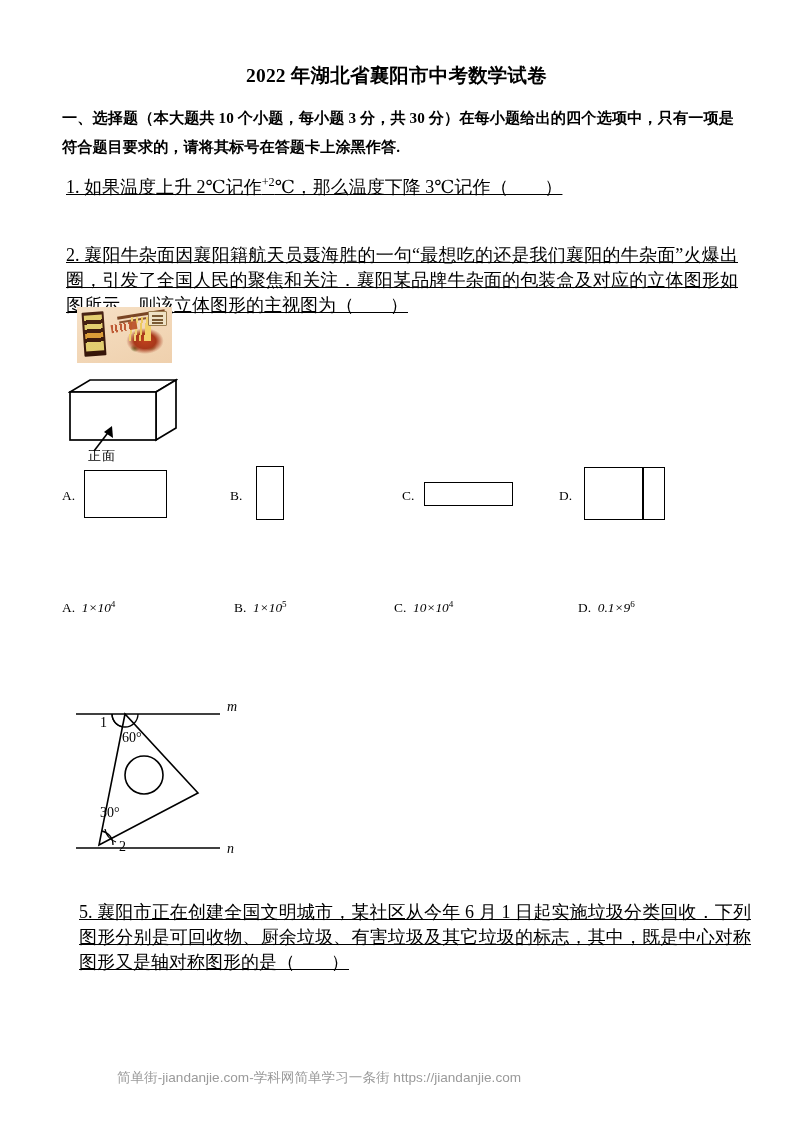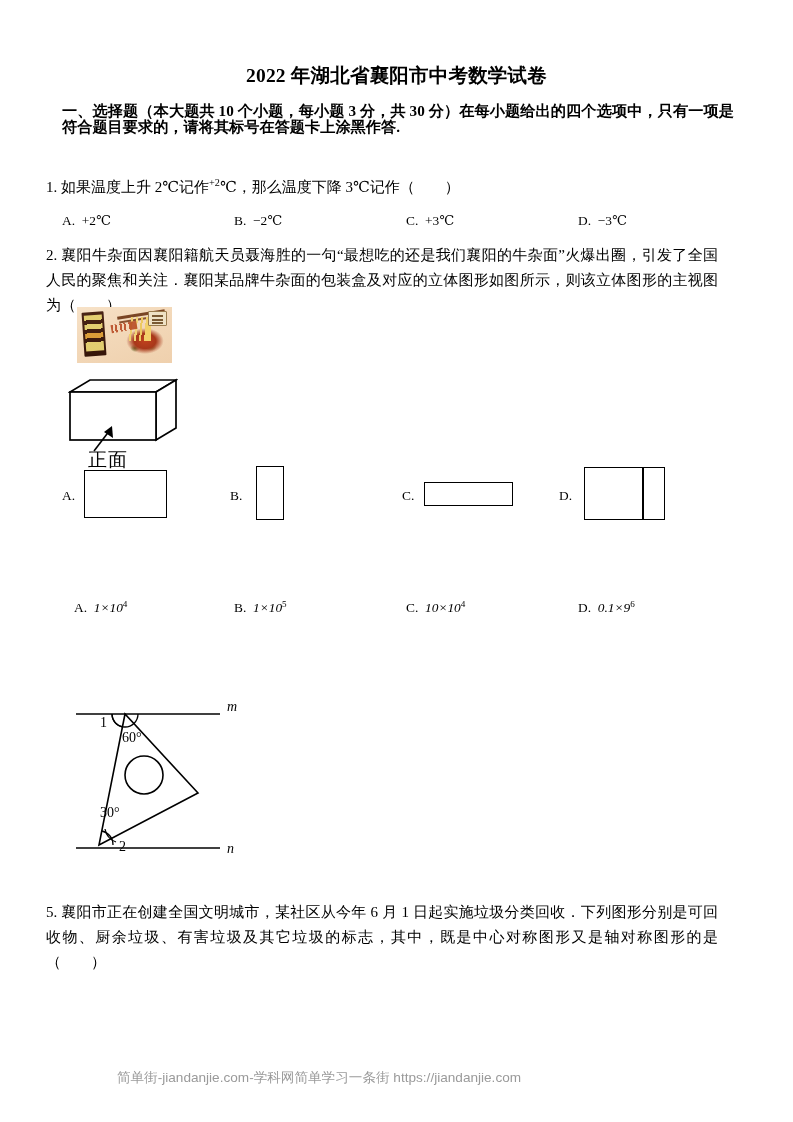--- a/index.html
+++ b/index.html
@@ -31,30 +31,31 @@
     font-weight: bold;
     letter-spacing: 0.2px;
   }
   .section-head {
     position: absolute;
     left: 62px;
     top: 103px;
     width: 672px;
     font-size: 15.2px;
     font-weight: bold;
-    line-height: 16px;
+    line-height: 29px;
     text-align: justify;
   }
   .qtext {
     position: absolute;
-    left: 46px;
+    left: 66px;
     width: 672px;
-    font-size: 15px;
+    font-size: 18px;
     line-height: 25px;
     text-align: justify;
+    text-decoration: underline;
   }
   .opts {
     position: absolute;
     left: 62px;
     width: 672px;
     font-size: 13.4px;
     height: 20px;
   }
   .opt {
     position: absolute;
@@ -163,21 +164,21 @@
     position: absolute;
     left: 68px;
     top: 378px;
     width: 110px;
     height: 68px;
   }
   .frontlabel {
     position: absolute;
     left: 88px;
     top: 447px;
-    font-size: 19px;
+    font-size: 13px;
     letter-spacing: 1px;
   }
   .q2-choices {
     position: absolute;
     left: 62px;
     top: 462px;
     width: 672px;
     height: 56px;
   }
   .ch-letter {
@@ -205,21 +206,21 @@
   .geo4 {
     position: absolute;
     left: 72px;
     top: 698px;
     width: 190px;
     height: 165px;
   }
   #q4-opts { top: 864px; }
 
   
-  #q5-text { top: 900px; }
+  #q5-text { top: 900px; margin-left: 13px; }
 
   .footer {
     position: absolute;
     left: 0;
     top: 1069px;
     width: 638px;
     text-align: center;
     font-size: 13.6px;
     color: #9a9a9a;
     font-family: "Liberation Sans", "DejaVu Sans", sans-serif;
@@ -229,38 +230,20 @@
 <body>
 
 <div class="page">
 
   <div class="doc-title">2022 年湖北省襄阳市中考数学试卷</div>
 
   <div class="section-head">一、选择题（本大题共 10 个小题，每小题 3 分，共 30 分）在每小题给出的四个选项中，只有一项是符合题目要求的，请将其标号在答题卡上涂黑作答.</div>
 
   <div class="qtext" id="q1-text">
     <span>1. 如果温度上升 2℃记作</span><sup>+2</sup><span>℃，那么温度下降 3℃记作（　　）</span>
-  </div>
-  <div class="opts" id="q1-opts">
-    <span class="opt" style="left:0px;">
-      <span>A.</span>
-      &nbsp;<span>+2℃</span>
-    </span>
-    <span class="opt" style="left:172px;">
-      <span>B.</span>
-      &nbsp;<span>−2℃</span>
-    </span>
-    <span class="opt" style="left:344px;">
-      <span>C.</span>
-      &nbsp;<span>+3℃</span>
-    </span>
-    <span class="opt" style="left:516px;">
-      <span>D.</span>
-      &nbsp;<span>−3℃</span>
-    </span>
   </div>
 
   <div class="qtext" id="q2-text">2. 襄阳牛杂面因襄阳籍航天员聂海胜的一句“最想吃的还是我们襄阳的牛杂面”火爆出圈，引发了全国人民的聚焦和关注．襄阳某品牌牛杂面的包装盒及对应的立体图形如图所示，则该立体图形的主视图为（　　）</div>
 
   <div class="pkg-photo">
     <div class="lbl-dark"></div>
     <div class="lbl-txt"></div>
     <div class="chopsticks"></div>
     <div class="chopsticks2"></div>
     <div class="noodle"></div>
@@ -288,29 +271,29 @@
 
     <span class="ch-letter" style="left:340px; top:26px;">C.</span>
     <div class="ch-rect" style="left:362px; top:20px; width:89px; height:24px;"></div>
 
     <span class="ch-letter" style="left:497px; top:26px;">D.</span>
     <div class="ch-rect" style="left:522px; top:5px; width:81px; height:53px;"></div>
     <div class="ch-div" style="left:580px; top:5px; height:53px;"></div>
   </div>
 
   <div class="opts" id="q3-opts">
-    <span class="opt" style="left:0px;margin-left:12px;">
+    <span class="opt" style="left:0px;">
       <span>A.</span>
       &nbsp;<span class="ital">1×10</span><sup>4</sup>
     </span>
     <span class="opt" style="left:172px;">
       <span>B.</span>
       &nbsp;<span class="ital">1×10</span><sup>5</sup>
     </span>
-    <span class="opt" style="left:344px;">
+    <span class="opt" style="left:332px;">
       <span>C.</span>
       &nbsp;<span class="ital">10×10</span><sup>4</sup>
     </span>
     <span class="opt" style="left:516px;">
       <span>D.</span>
       &nbsp;<span class="ital">0.1×9</span><sup>6</sup>
     </span>
   </div>
 
 

